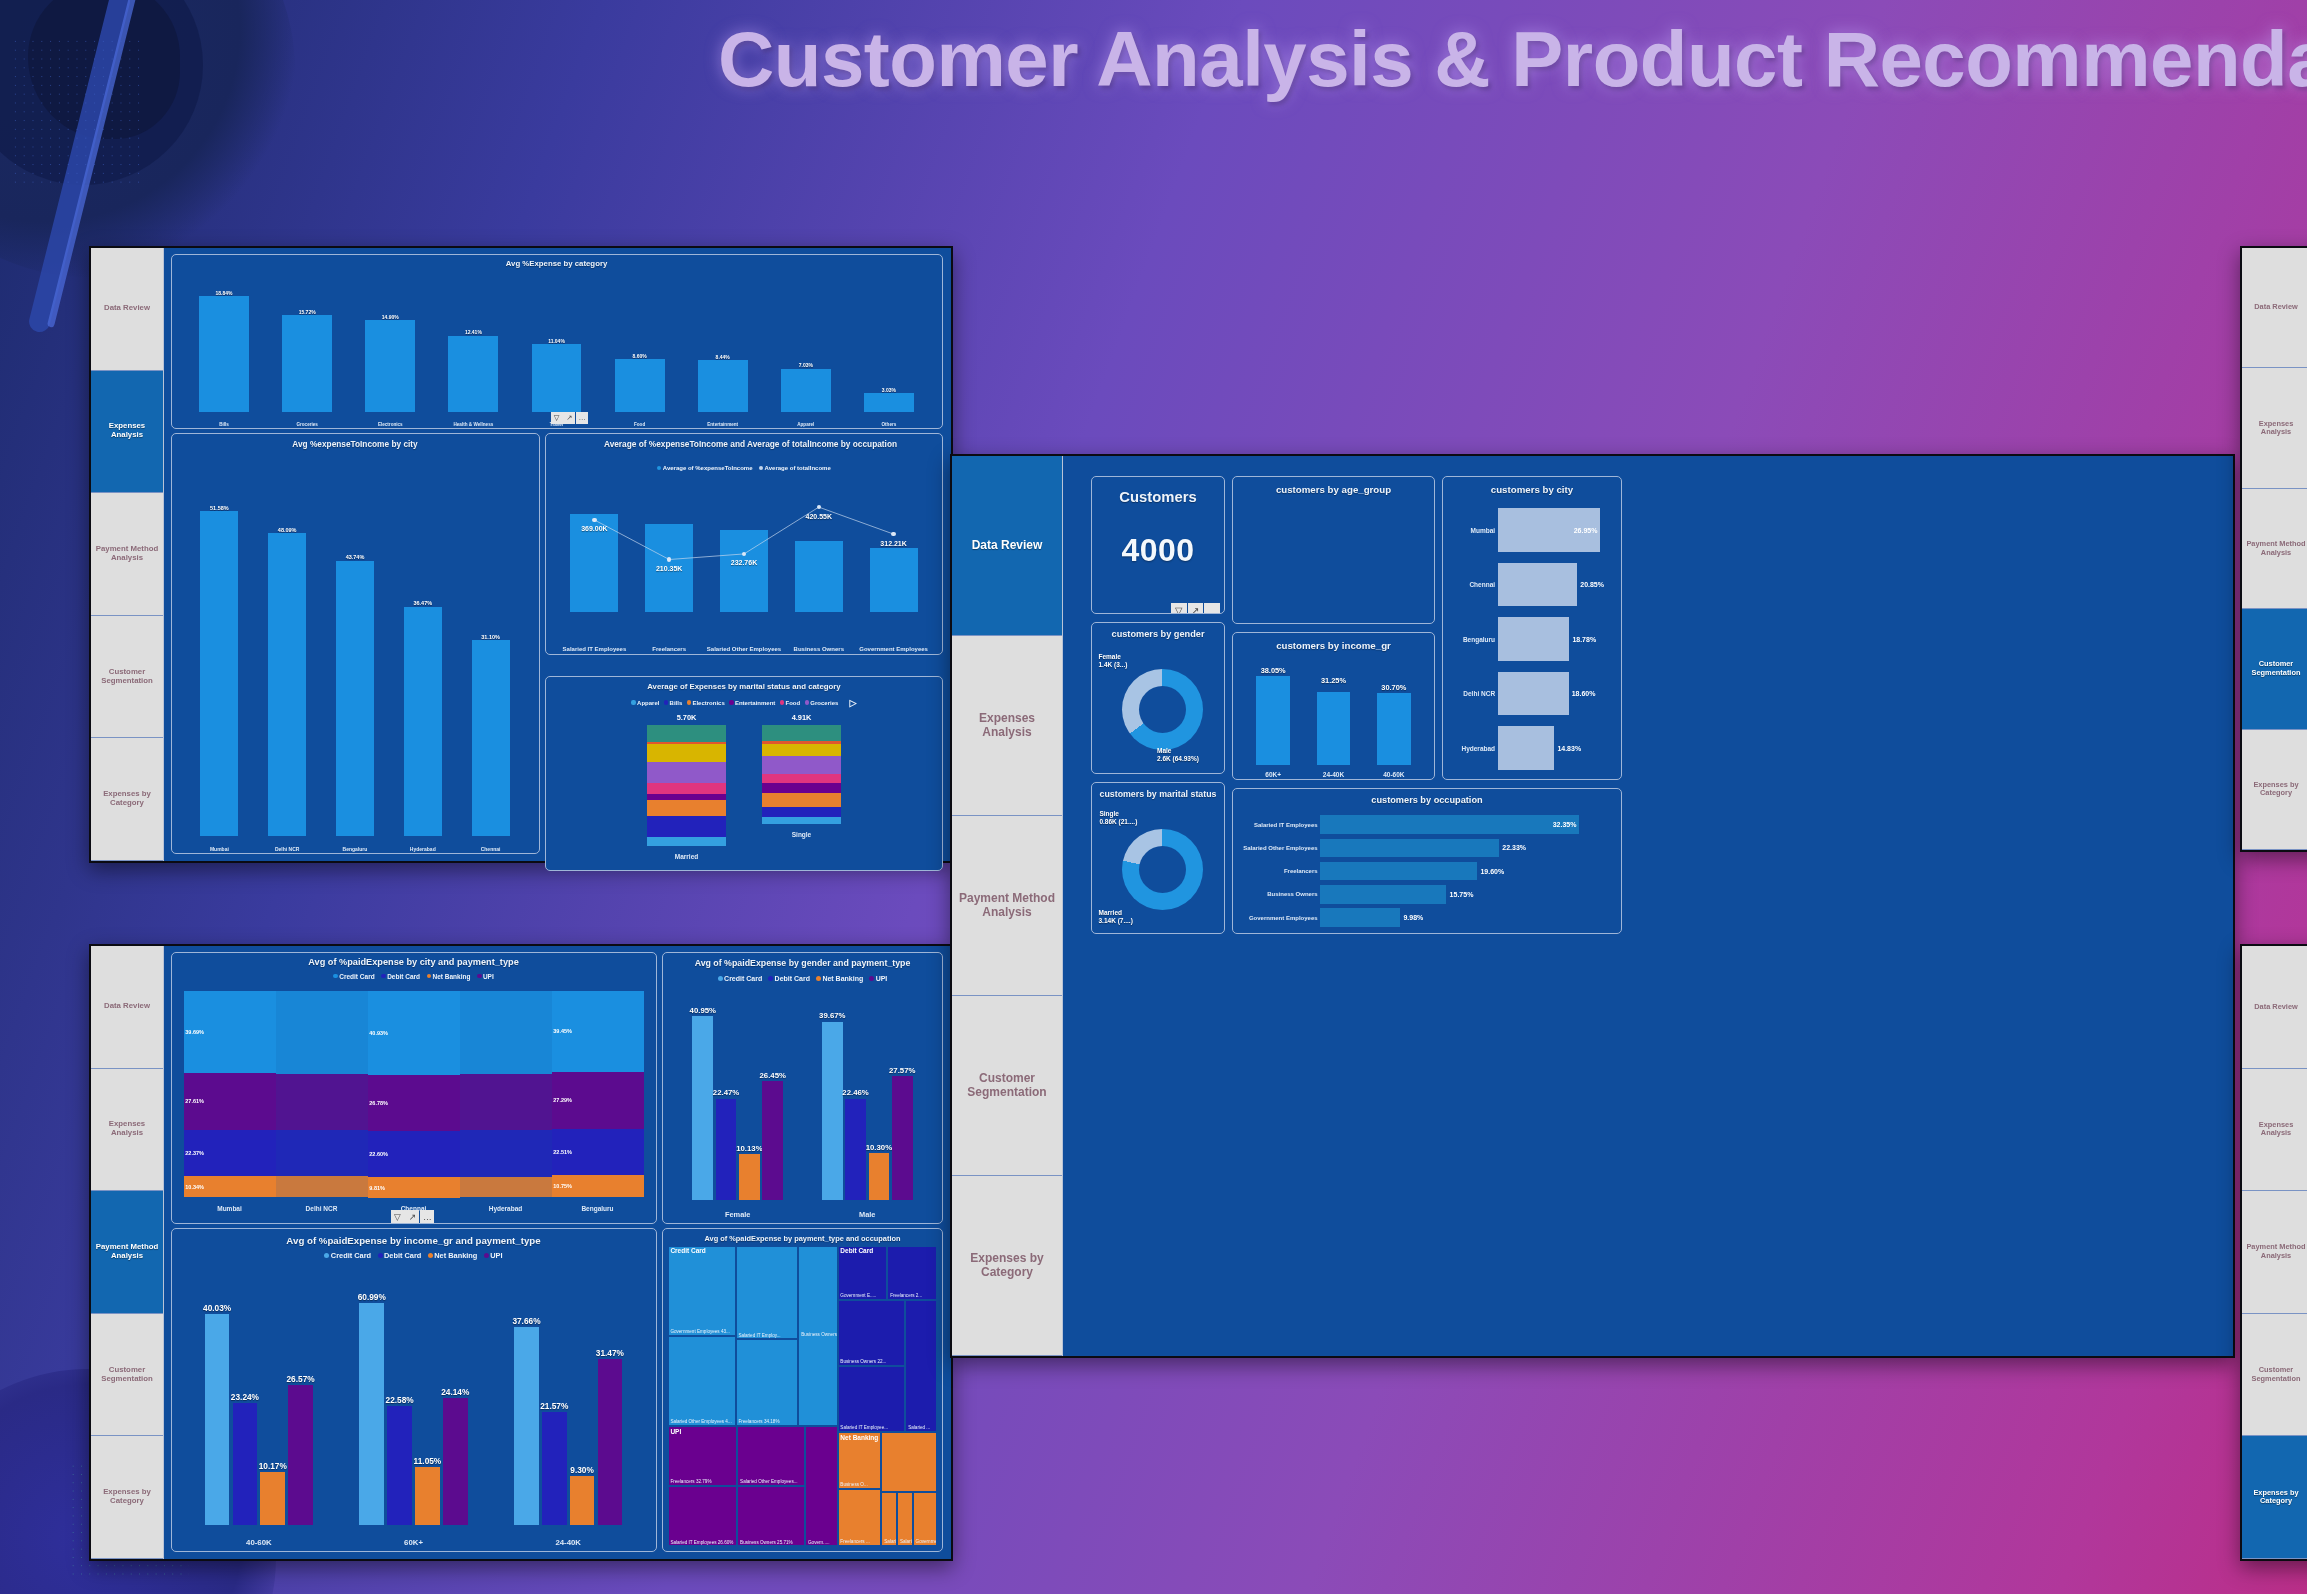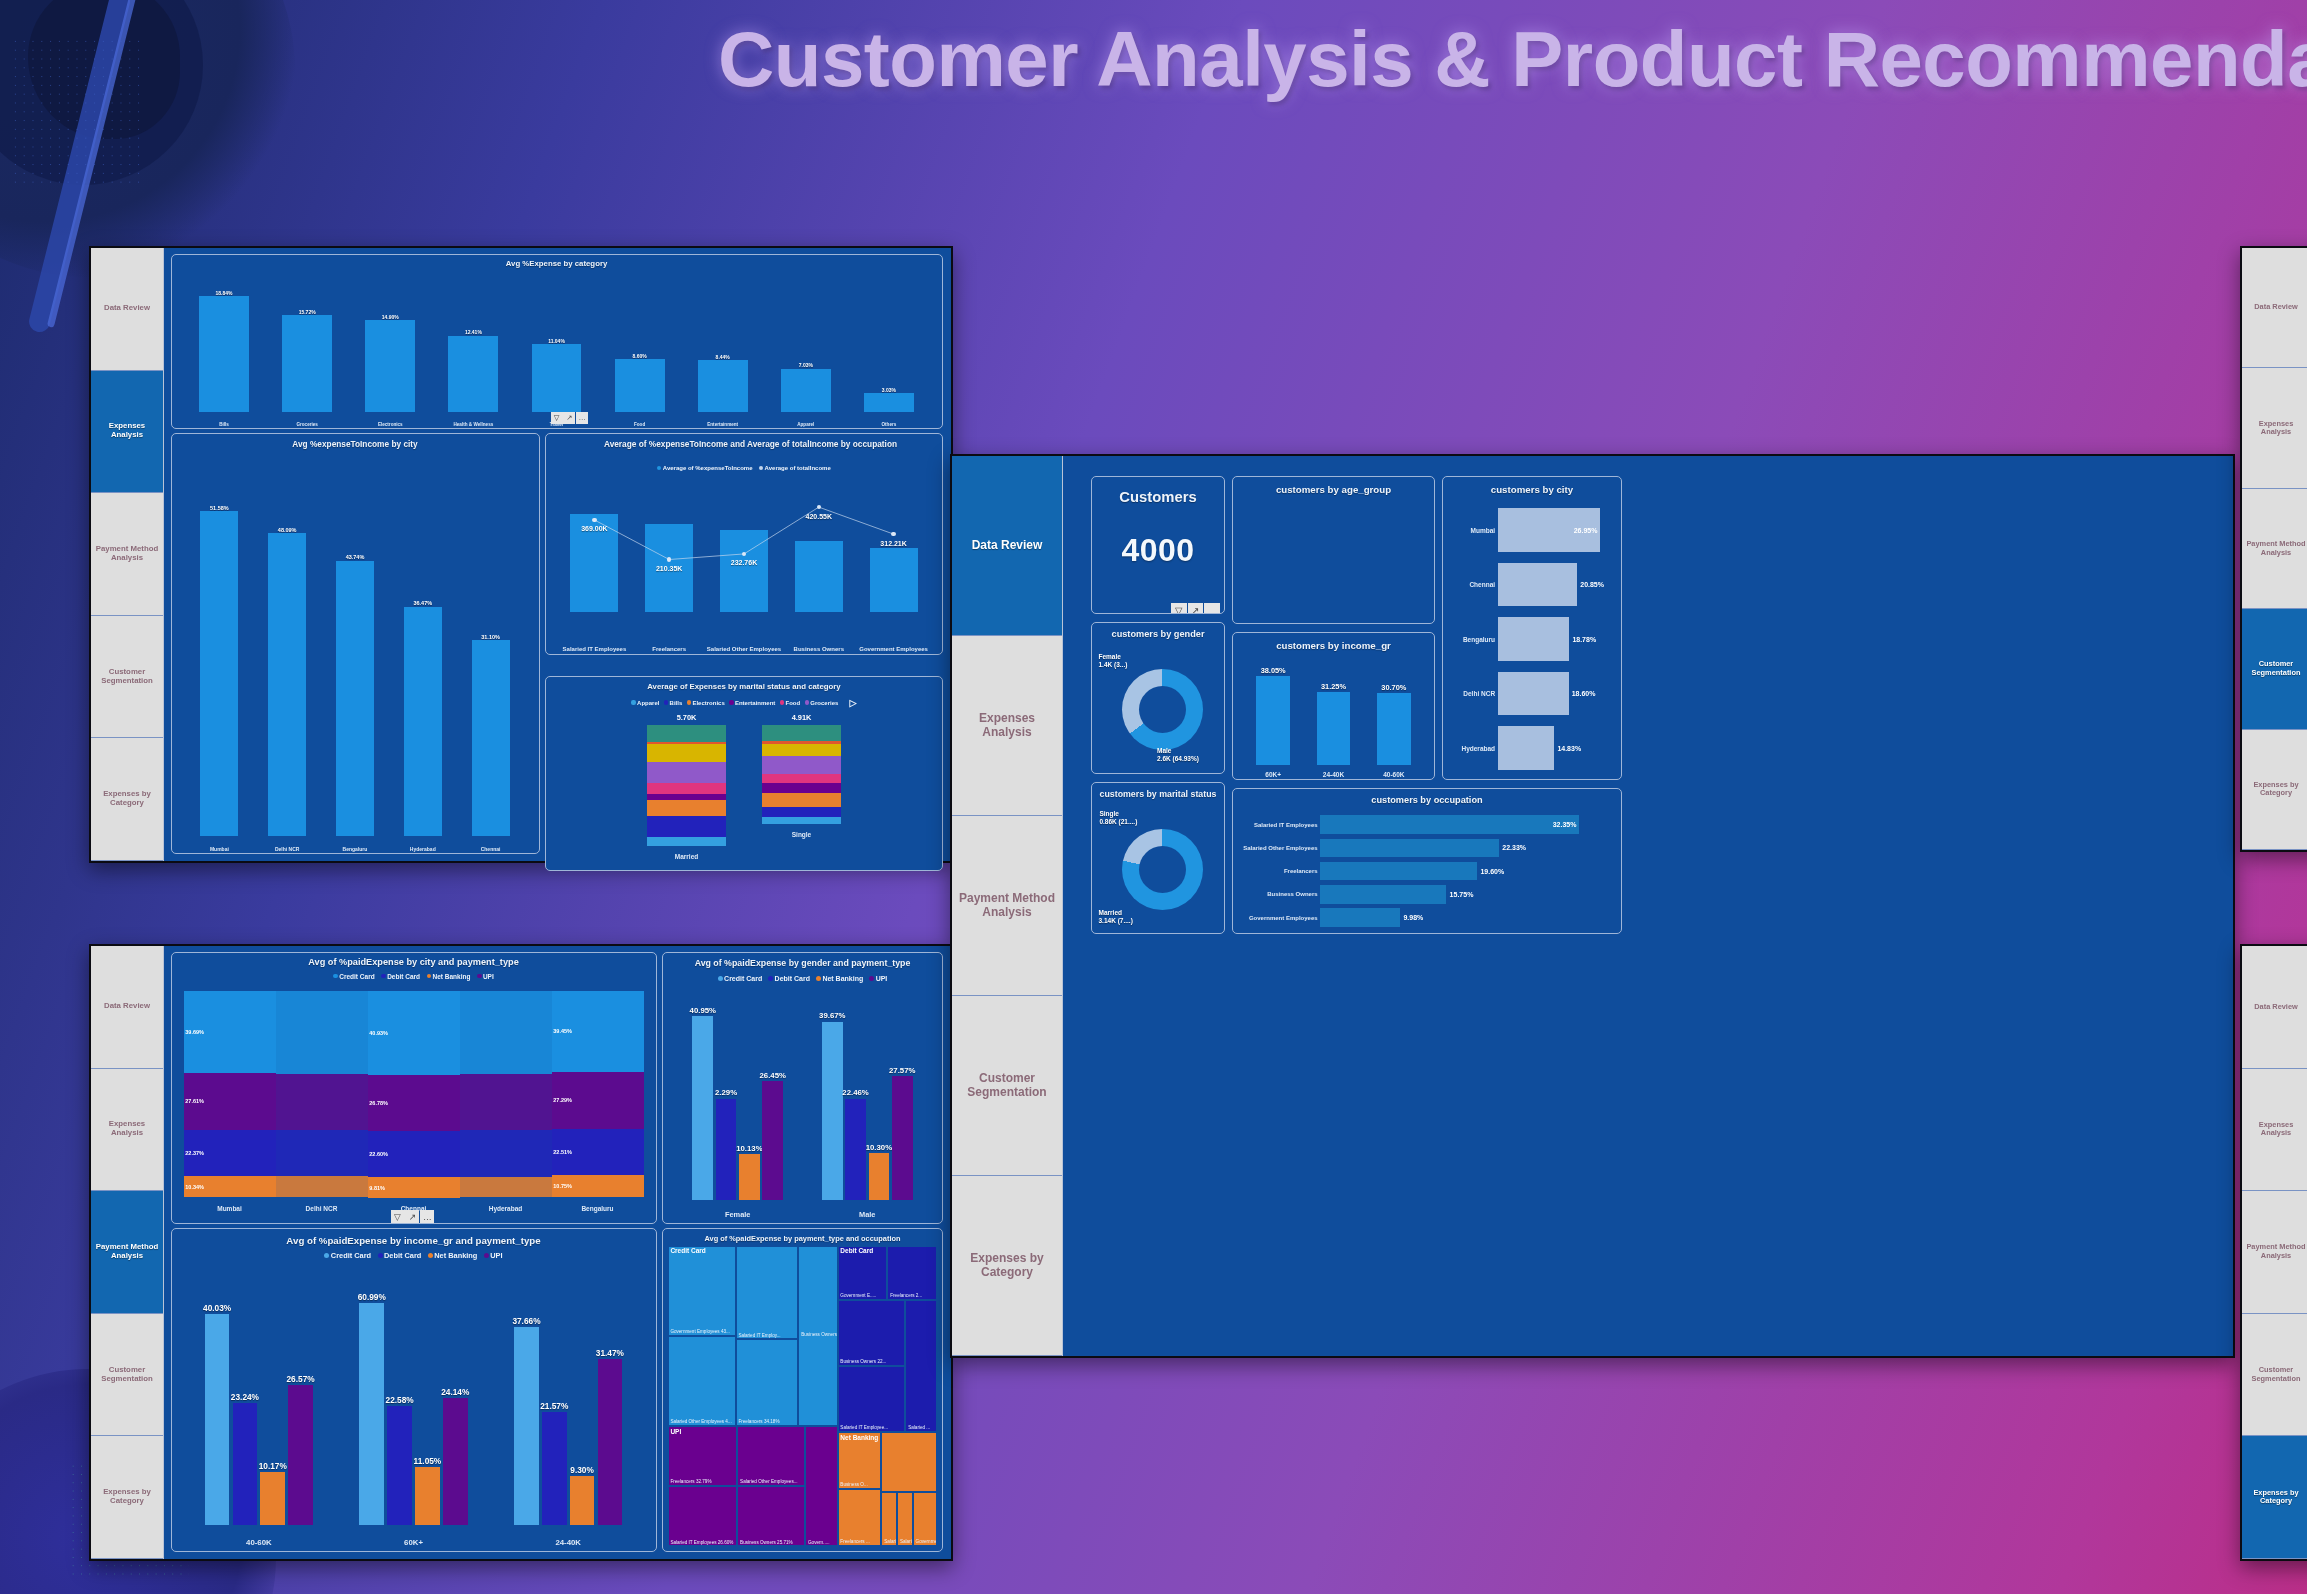--- a/index.html
+++ b/index.html
@@ -398,21 +398,21 @@
             <span>UPI</span>
           </span>
         </div>
         <div style="position: absolute; inset: 44px 10px 23px; display: flex; justify-content: space-around; align-items: flex-end;">
           <div style="flex: 1 1 0px; height: 100%; position: relative; display: flex; align-items: flex-end; justify-content: center; gap: 2%;">
             <div style="width: 16%; height: 90.2778%; position: relative; display: flex; flex-direction: column; justify-content: flex-end;">
               <div style="position: absolute; left: -60%; right: -60%; top: -10.6px; text-align: center; color: rgb(255, 255, 255); font-weight: bold; font-size: 7.8px; text-shadow: rgba(0, 0, 0, 0.4) 0px 0.5px 0.9px;">40.95%</div>
               <div style="width: 100%; height: 100%; background: rgb(74, 168, 232);"></div>
             </div>
             <div style="width: 16%; height: 49.537%; position: relative; display: flex; flex-direction: column; justify-content: flex-end;">
-              <div style="position: absolute; left: -60%; right: -60%; top: -10.6px; text-align: center; color: rgb(255, 255, 255); font-weight: bold; font-size: 7.8px; text-shadow: rgba(0, 0, 0, 0.4) 0px 0.5px 0.9px;">2.29%</div>
+              <div style="position: absolute; left: -60%; right: -60%; top: -10.6px; text-align: center; color: rgb(255, 255, 255); font-weight: bold; font-size: 7.8px; text-shadow: rgba(0, 0, 0, 0.4) 0px 0.5px 0.9px;">22.47%</div>
               <div style="width: 100%; height: 100%; background: rgb(34, 34, 187);"></div>
             </div>
             <div style="width: 16%; height: 22.3325%; position: relative; display: flex; flex-direction: column; justify-content: flex-end;">
               <div style="position: absolute; left: -60%; right: -60%; top: -10.6px; text-align: center; color: rgb(255, 255, 255); font-weight: bold; font-size: 7.8px; text-shadow: rgba(0, 0, 0, 0.4) 0px 0.5px 0.9px;">10.13%</div>
               <div style="width: 100%; height: 100%; background: rgb(232, 128, 46);"></div>
             </div>
             <div style="width: 16%; height: 58.3113%; position: relative; display: flex; flex-direction: column; justify-content: flex-end;">
               <div style="position: absolute; left: -60%; right: -60%; top: -10.6px; text-align: center; color: rgb(255, 255, 255); font-weight: bold; font-size: 7.8px; text-shadow: rgba(0, 0, 0, 0.4) 0px 0.5px 0.9px;">26.45%</div>
               <div style="width: 100%; height: 100%; background: rgb(92, 11, 143);"></div>
             </div>
@@ -677,21 +677,21 @@
       </div>
       <div class="card" style="left: 169px; top: 176px; width: 203px; height: 148px;">
         <div class="card-title" style="position: absolute; left: 0px; top: 6.5px; font-size: 9.7px;">customers by income_gr</div>
         <div class="vbars" style="inset: 24px 10px 14px;">
           <div class="vbar-col" style="width: 33.3333%; height: 100%; position: relative;">
             <div class="vbar-val" style="font-size: 7.4px; margin-bottom: 0.5px;">38.05%</div>
             <div class="vbar" style="width: 56%; height: 82.7174%; background: rgb(26, 143, 224);"></div>
             <div class="vbar-lab" style="font-size: 6.5px; margin-top: 0.9px; position: absolute; bottom: -13px; width: 110%;">60K+</div>
           </div>
           <div class="vbar-col" style="width: 33.3333%; height: 100%; position: relative;">
-            <div class="vbar-val" style="font-size: 7.4px; margin-bottom: 1px;">31.25%</div>
+            <div class="vbar-val" style="font-size: 7.4px; margin-bottom: 7px;">31.25%</div>
             <div class="vbar" style="width: 56%; height: 67.9348%; background: rgb(26, 143, 224);"></div>
             <div class="vbar-lab" style="font-size: 6.5px; margin-top: 0.9px; position: absolute; bottom: -13px; width: 110%;">24-40K</div>
           </div>
           <div class="vbar-col" style="width: 33.3333%; height: 100%; position: relative;">
             <div class="vbar-val" style="font-size: 7.4px; margin-bottom: 0.5px;">30.70%</div>
             <div class="vbar" style="width: 56%; height: 66.7391%; background: rgb(26, 143, 224);"></div>
             <div class="vbar-lab" style="font-size: 6.5px; margin-top: 0.9px; position: absolute; bottom: -13px; width: 110%;">40-60K</div>
           </div>
         </div>
       </div>

